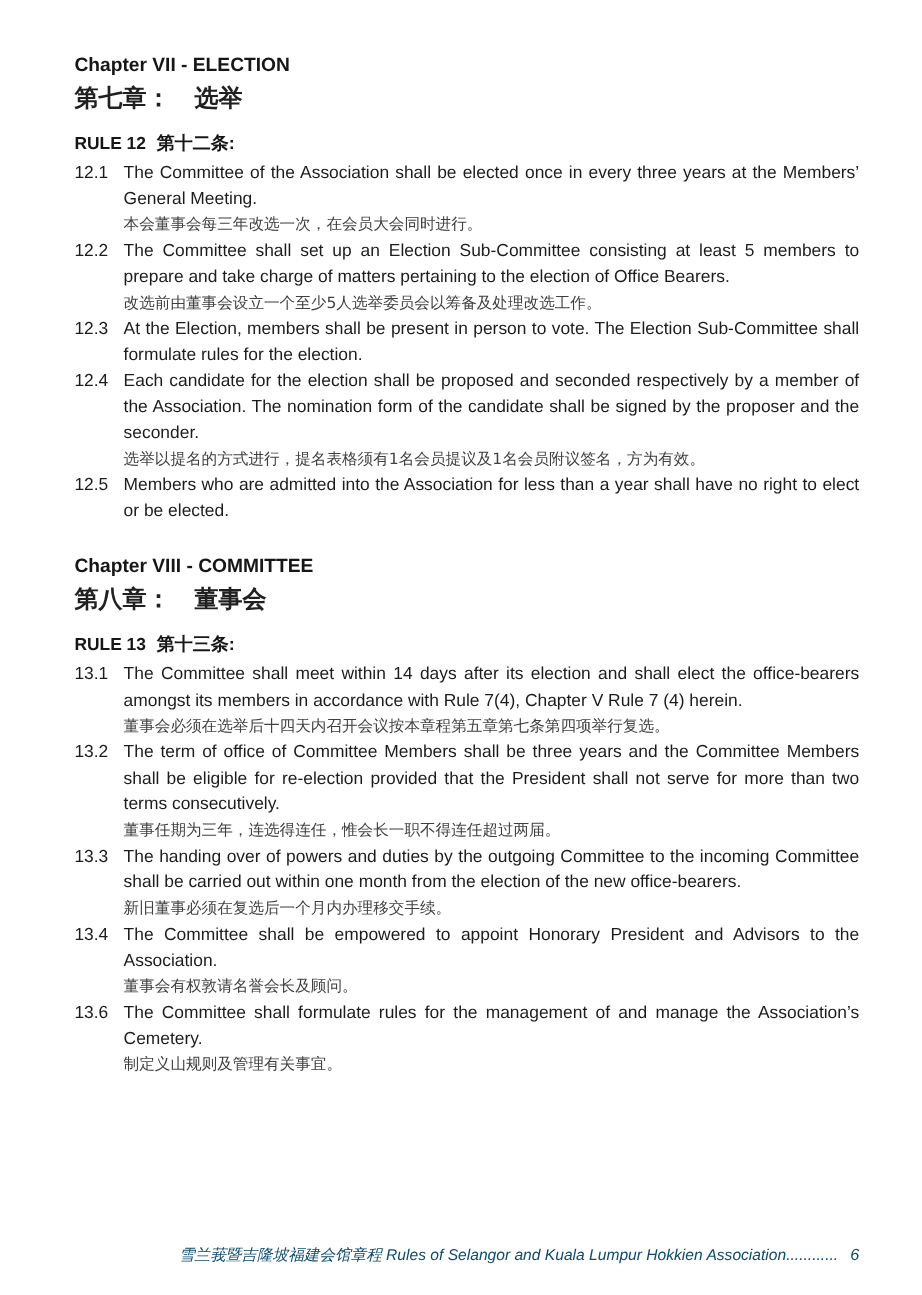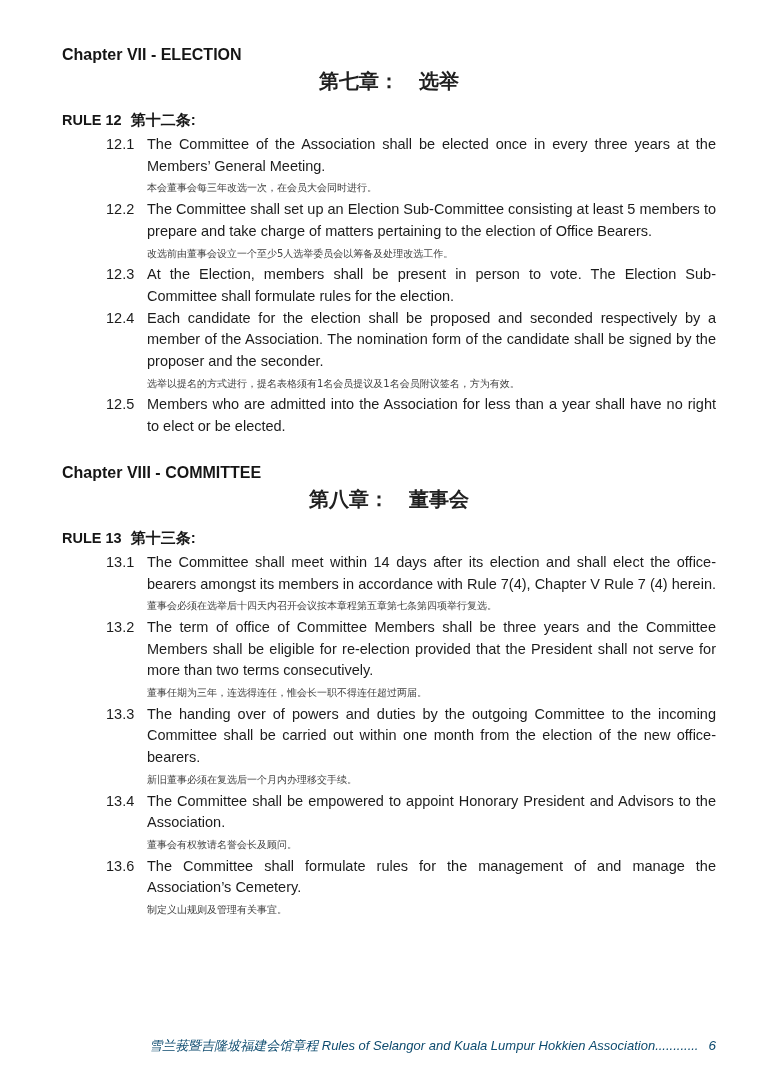--- a/index.html
+++ b/index.html
@@ -27,47 +27,46 @@
     margin: 0;
     color: #161616;
   }
   .chapter-cn {
     font-size: 20px;
     font-weight: bold;
     line-height: 27px;
     margin: 3px 0 0 0;
     color: #202020;
     font-family: "DejaVu Sans", "Liberation Sans", sans-serif;
-    text-align: center;
   }
   .rule-head {
     margin: 15px 0 4px 0;
     font-weight: bold;
     font-size: 14.5px;
     line-height: 20px;
     color: #161616;
   }
   .rule-head .rule-cn {
     margin-left: 9px;
     font-size: 15px;
   }
-  .items { font-size: 14.5px; line-height: 21.7px; margin-left: 44px; }
+  .items { font-size: 14.5px; line-height: 21.7px; }
   .item { display: flex; }
   .item .num {
     flex: none;
     width: 41px;
     color: #1c1c1c;
   }
   .item .body { flex: 1; min-width: 0; }
   .item p { margin: 0; }
   .item .en { text-align: justify; color: #1c1c1c; }
   .item .cn {
     color: #3f3f3f;
     font-family: "DejaVu Sans", "Liberation Sans", sans-serif;
-    font-size: 10px;
+    font-size: 13px;
   }
   .section-2 { margin-top: 24px; }
   .footer {
     position: absolute;
     left: 62px;
     right: 52px;
     bottom: 25px;
     text-align: right;
     font-style: italic;
     font-size: 13px;

